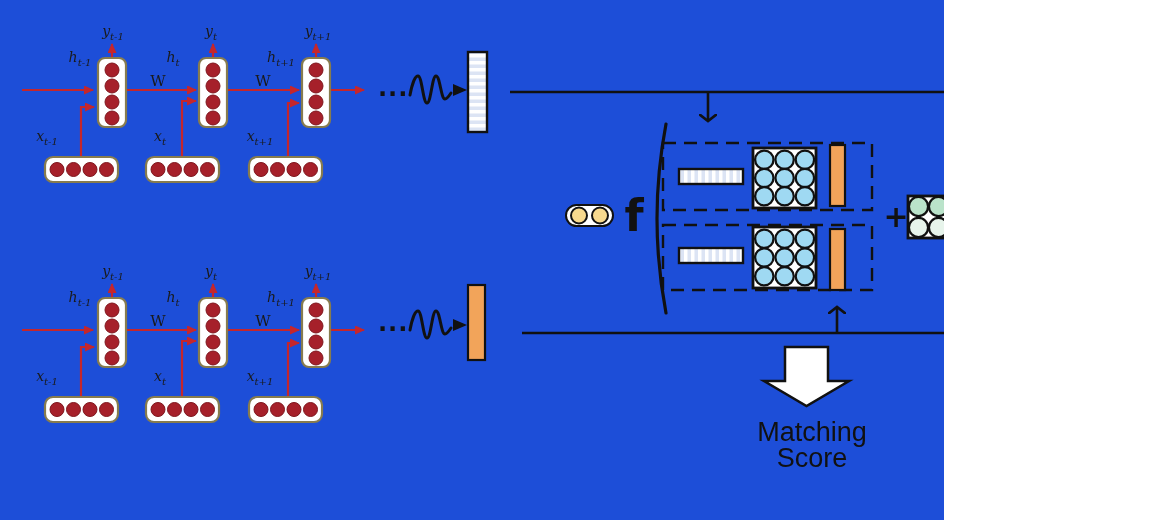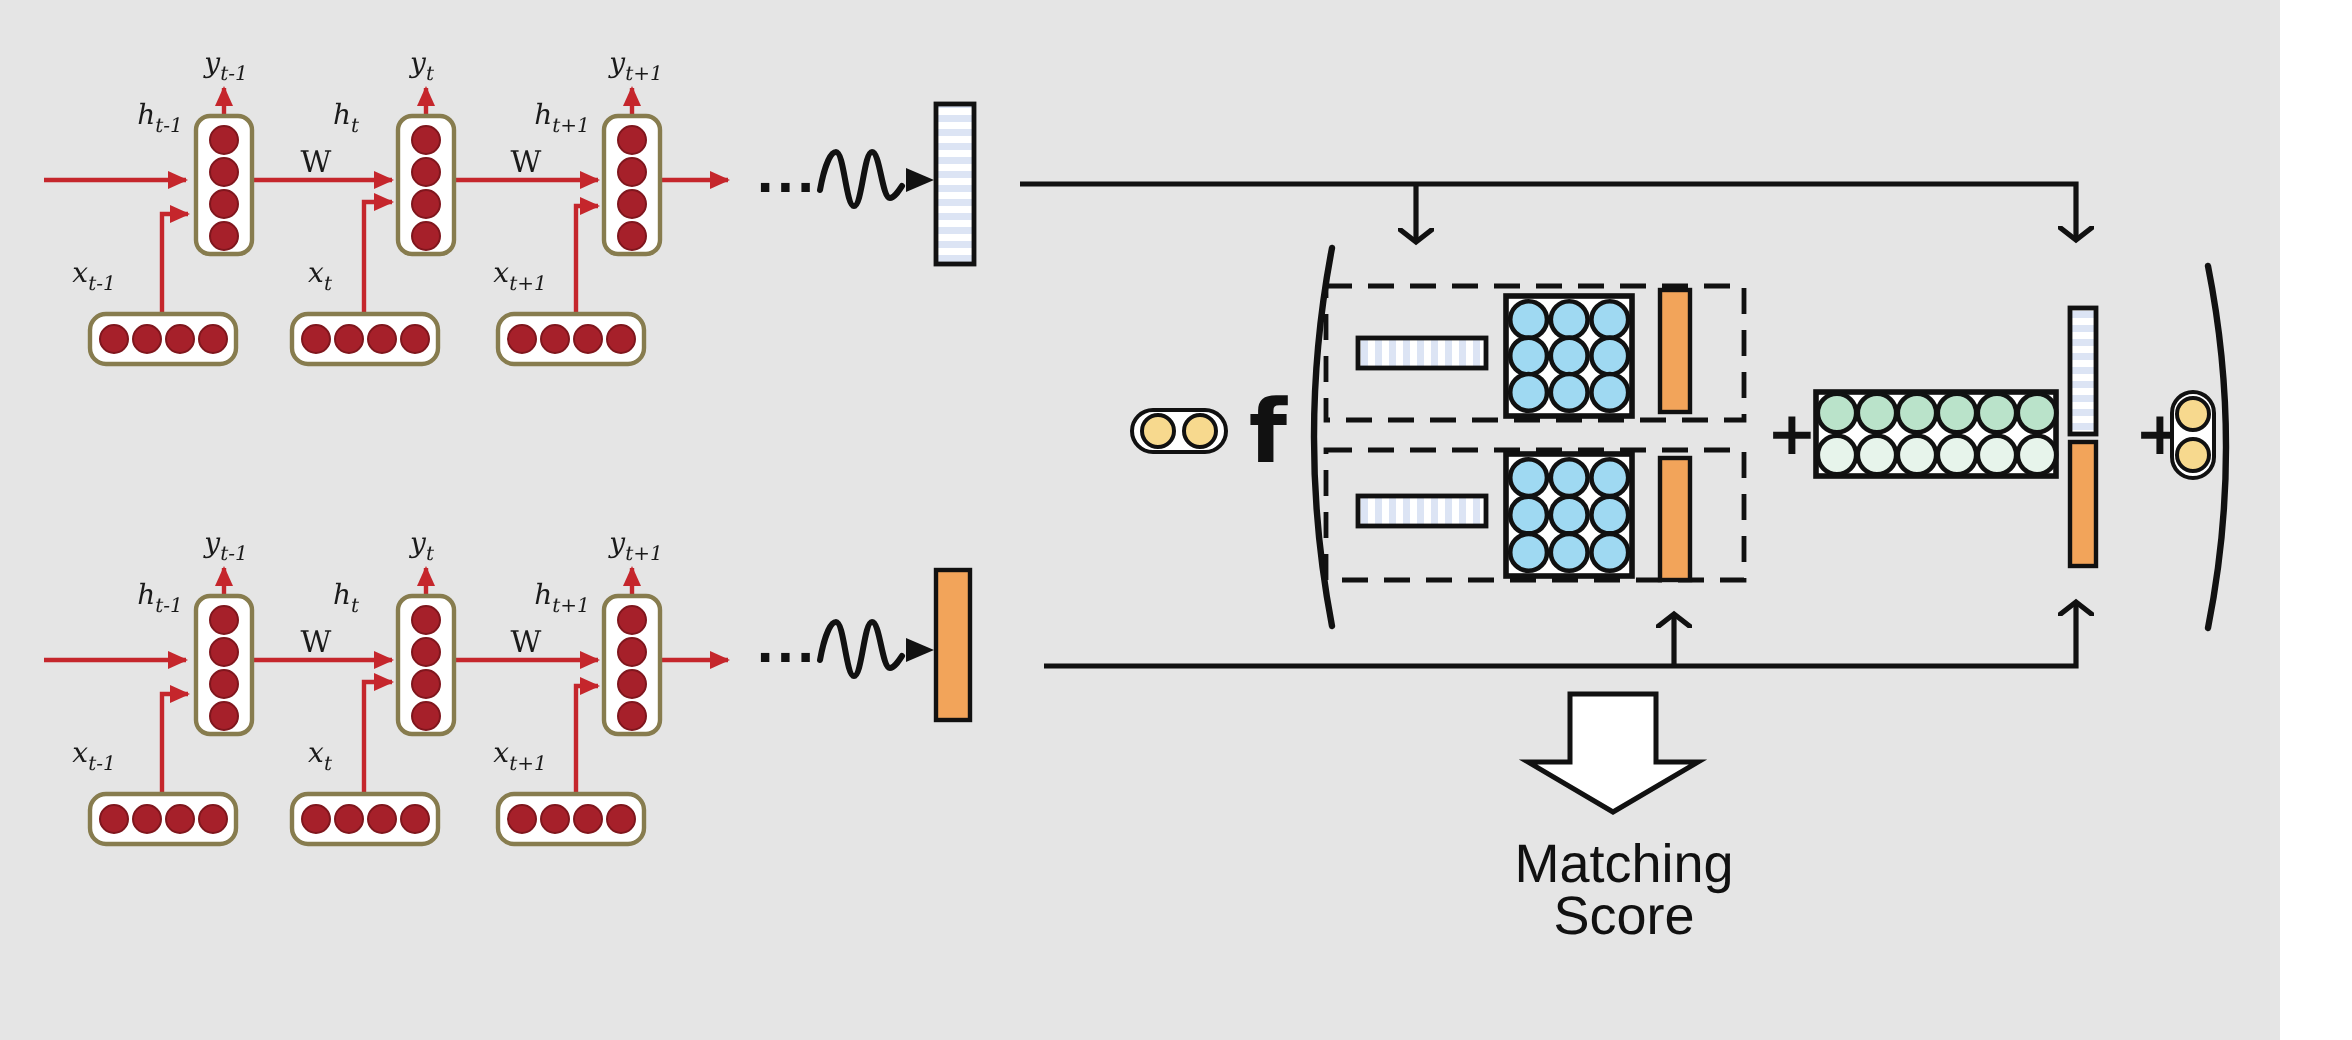--- a/index.html
+++ b/index.html
@@ -1,16 +1,16 @@
 <!DOCTYPE html>
 <html><head>
 <meta charset="utf-8">
 <style>
   html,body{margin:0;padding:0;background:#fff;}
-  #canvas{position:relative;width:1140px;height:520px;background:#e5e5e5;overflow:hidden;}
+  #canvas{position:relative;width:944px;height:520px;background:#1d4ed8;overflow:hidden;}
   svg{position:absolute;left:0;top:0;}
   text{font-family:"DejaVu Serif",serif;}
   .mvar{font-style:italic;font-size:14px;fill:#1a1a1a;}
   .sub{font-size:10px;}
   .wlbl{font-size:15px;fill:#1a1a1a;}
   .ellip{font-family:"DejaVu Sans",sans-serif;font-weight:bold;font-size:24px;fill:#111;letter-spacing:1px;}
   .flbl{font-family:"DejaVu Sans",sans-serif;font-weight:bold;font-size:44px;fill:#111;}
   .plus{font-family:"DejaVu Sans",sans-serif;font-weight:bold;font-size:30px;fill:#111;}
   .score{font-family:"Liberation Sans",sans-serif;font-size:27px;fill:#111;}
   .redline{stroke:#C5262C;stroke-width:2.2;fill:none;}

